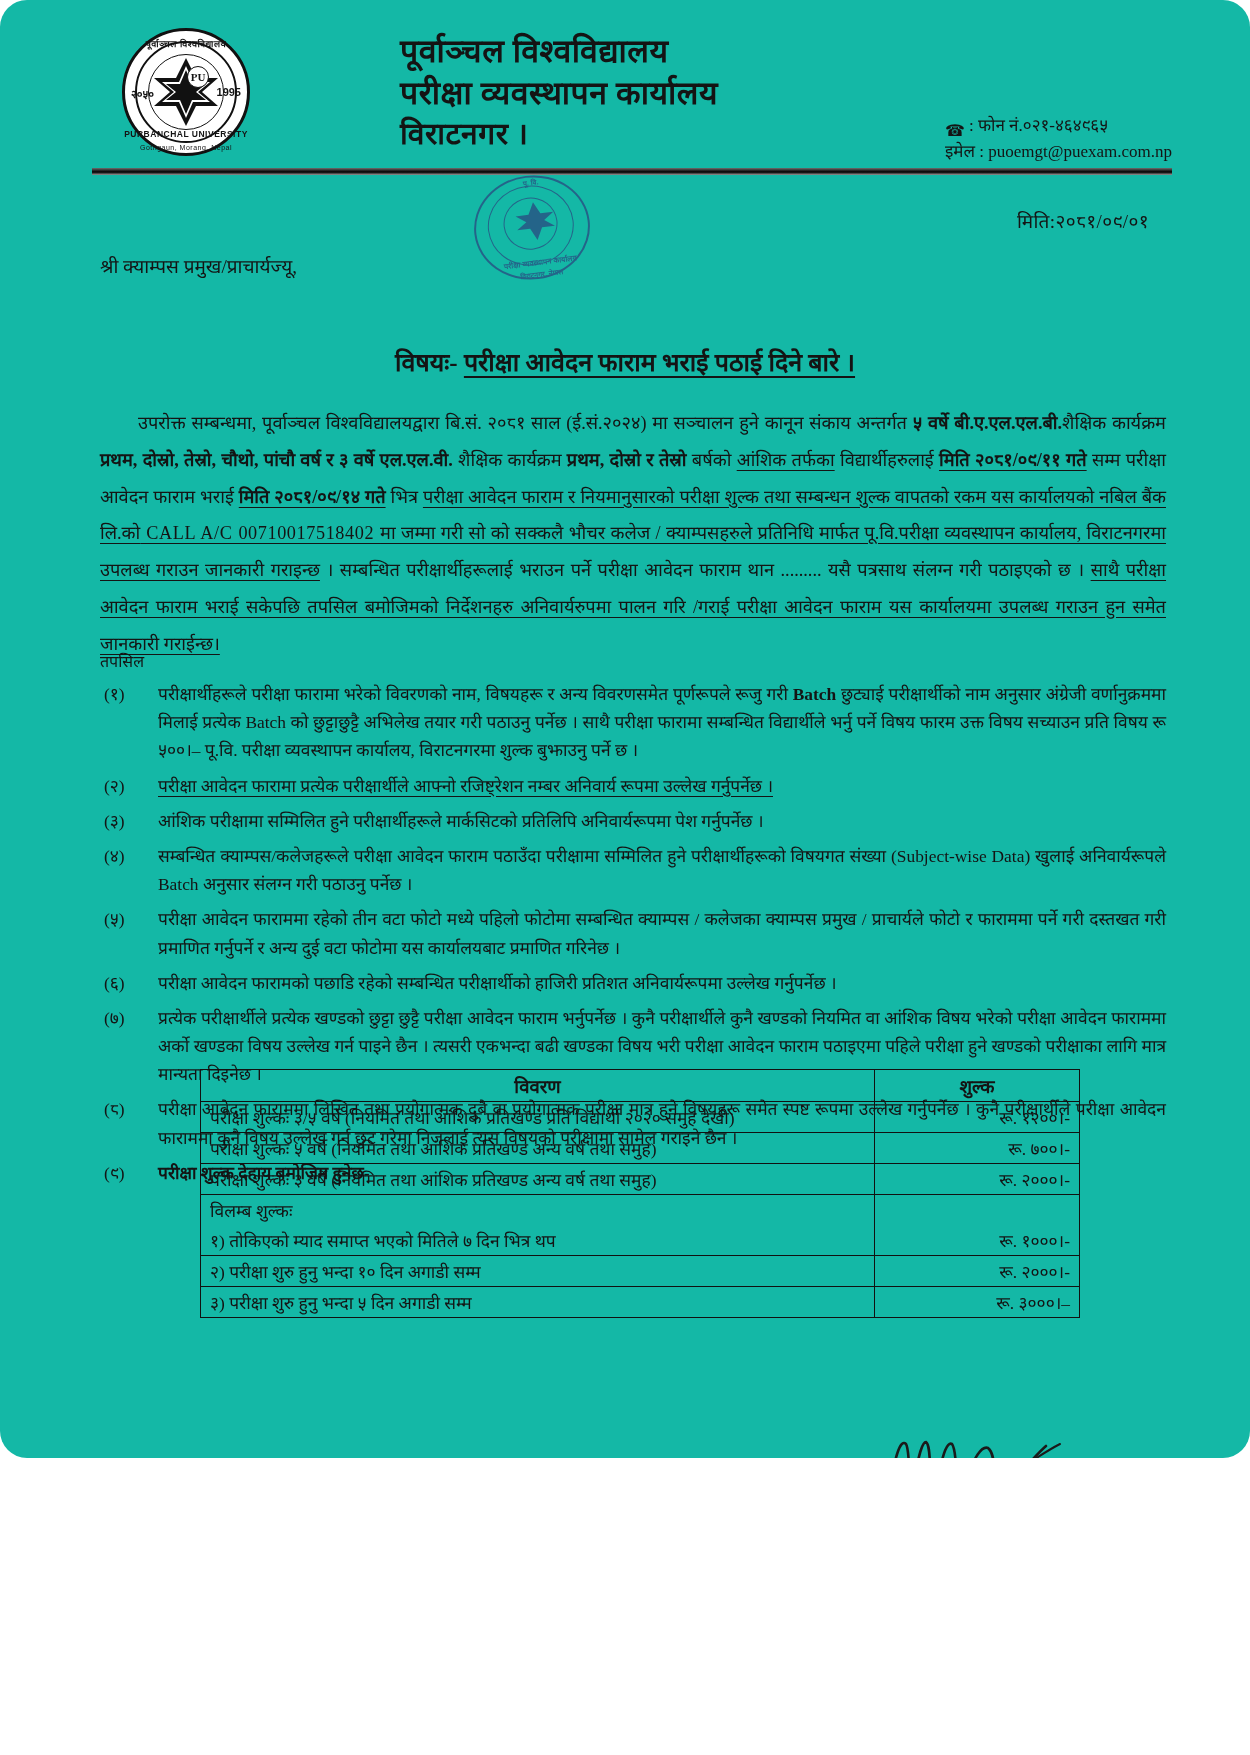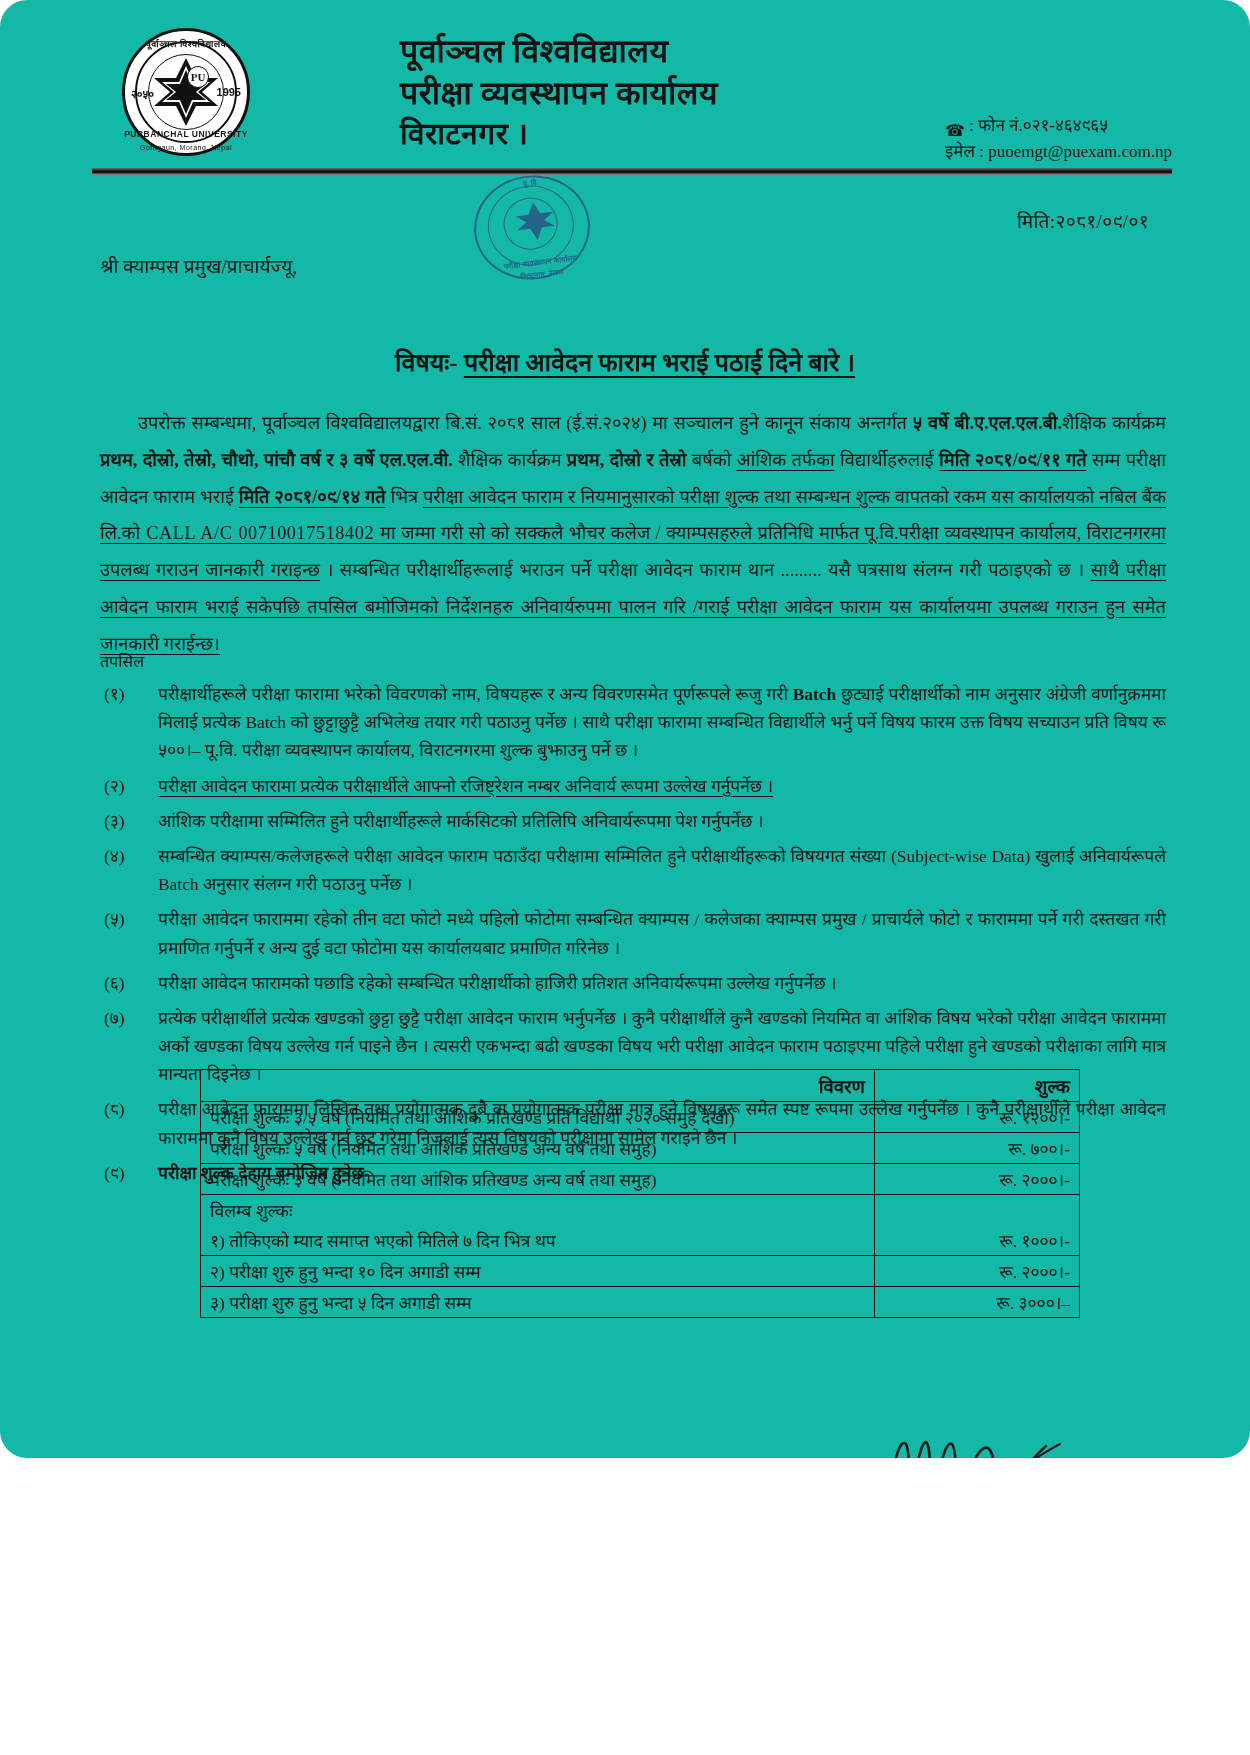--- a/index.html
+++ b/index.html
@@ -244,21 +244,21 @@
   }
   table.fee {
     border-collapse: collapse;
     width: 100%;
     font-size: 17.4px;
   }
   table.fee th, table.fee td {
     border: 1.6px solid #111;
     padding: 3px 9px;
   }
-  table.fee th { text-align: right; font-weight: bold; font-size: 18.5px; }
+  table.fee th { text-align: center; font-weight: bold; font-size: 18.5px; }
   table.fee td.amt { text-align: right; white-space: nowrap; width: 186px; }
   table.fee td.desc { text-align: left; }
 
   
   .signature {
     position: absolute;
     right: 130px;
     top: 1430px;
     width: 260px;
     text-align: center;

